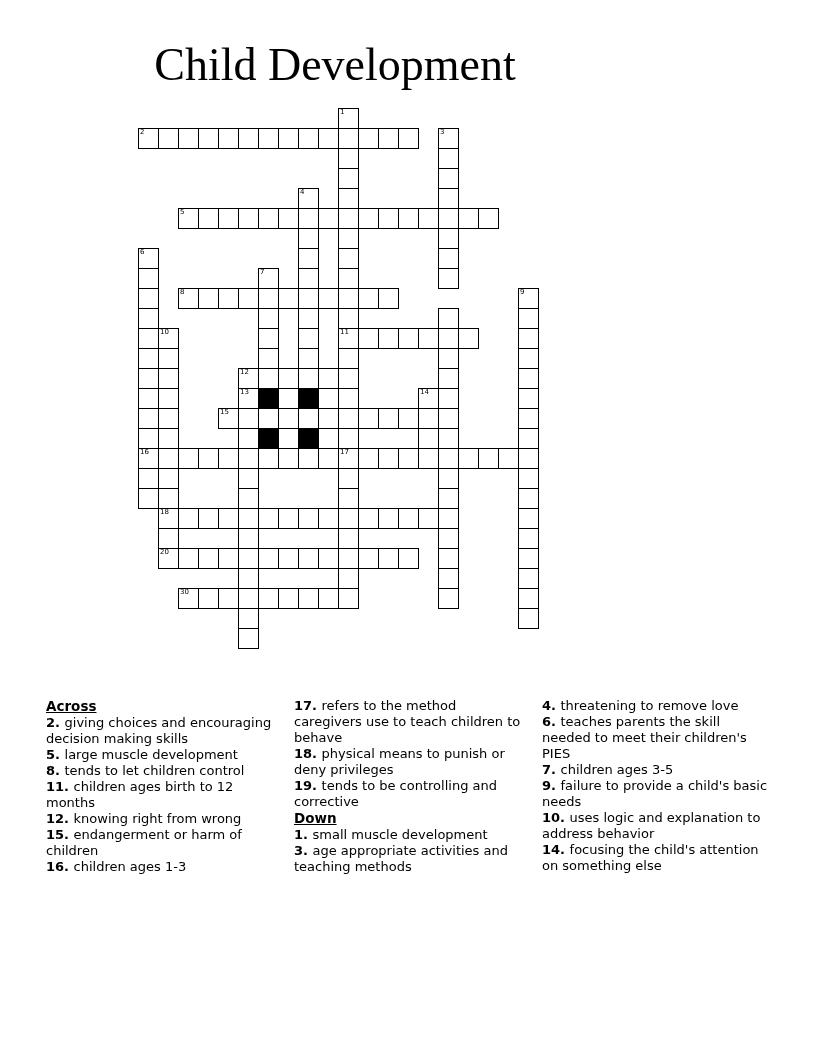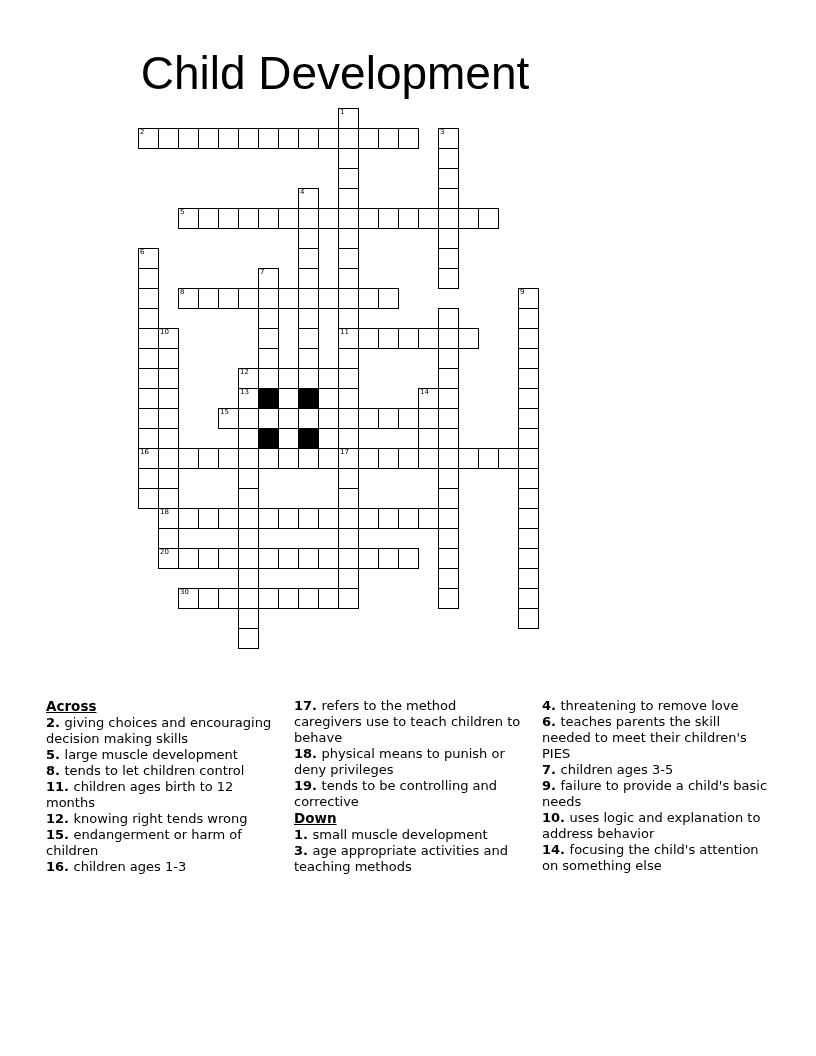--- a/index.html
+++ b/index.html
@@ -42,28 +42,28 @@
     border-bottom: 1px solid #000;
     margin: 0 2px 3px 4px;
     height: 12px;
   }
   .header-rule.date {
     flex: 0 0 104px;
   }
   
   .title {
     position: absolute;
-    top: 46px;
+    top: 38px;
     left: 0;
     width: 670px;
     text-align: center;
     font-size: 46px;
     font-weight: normal;
     letter-spacing: 0px;
-    font-family: Liberation Sans, sans-serif;
+    font-family: Liberation Serif, serif;
   }
   
   #grid-wrap {
     position: absolute;
     top: 108px;
     left: 0;
     width: 816px;
     height: 580px;
   }
   #grid {
@@ -393,21 +393,21 @@
         <div class="cell" style="left: 100px; top: 520px;"></div>
       </div>
   </div>
 
   <div id="clues">
       <div class="clue-heading">Across</div>
       <div class="clue"><b>2. </b><span>giving choices and encouraging decision making skills</span></div>
       <div class="clue"><b>5. </b><span>large muscle development</span></div>
       <div class="clue"><b>8. </b><span>tends to let children control</span></div>
       <div class="clue"><b>11. </b><span>children ages birth to 12 months</span></div>
-      <div class="clue"><b>12. </b><span>knowing right tends wrong</span></div>
+      <div class="clue"><b>12. </b><span>knowing right from wrong</span></div>
       <div class="clue"><b>15. </b><span>endangerment or harm of children</span></div>
       <div class="clue"><b>16. </b><span>children ages 1-3</span></div>
       <div class="clue"><b>17. </b><span>refers to the method caregivers use to teach children to behave</span></div>
       <div class="clue"><b>18. </b><span>physical means to punish or deny privileges</span></div>
       <div class="clue"><b>19. </b><span>tends to be controlling and corrective</span></div>
       <div class="clue-heading">Down</div>
       <div class="clue"><b>1. </b><span>small muscle development</span></div>
       <div class="clue"><b>3. </b><span>age appropriate activities and teaching methods</span></div>
       <div class="clue"><b>4. </b><span>threatening to remove love</span></div>
       <div class="clue"><b>6. </b><span>teaches parents the skill needed to meet their children's PIES</span></div>

